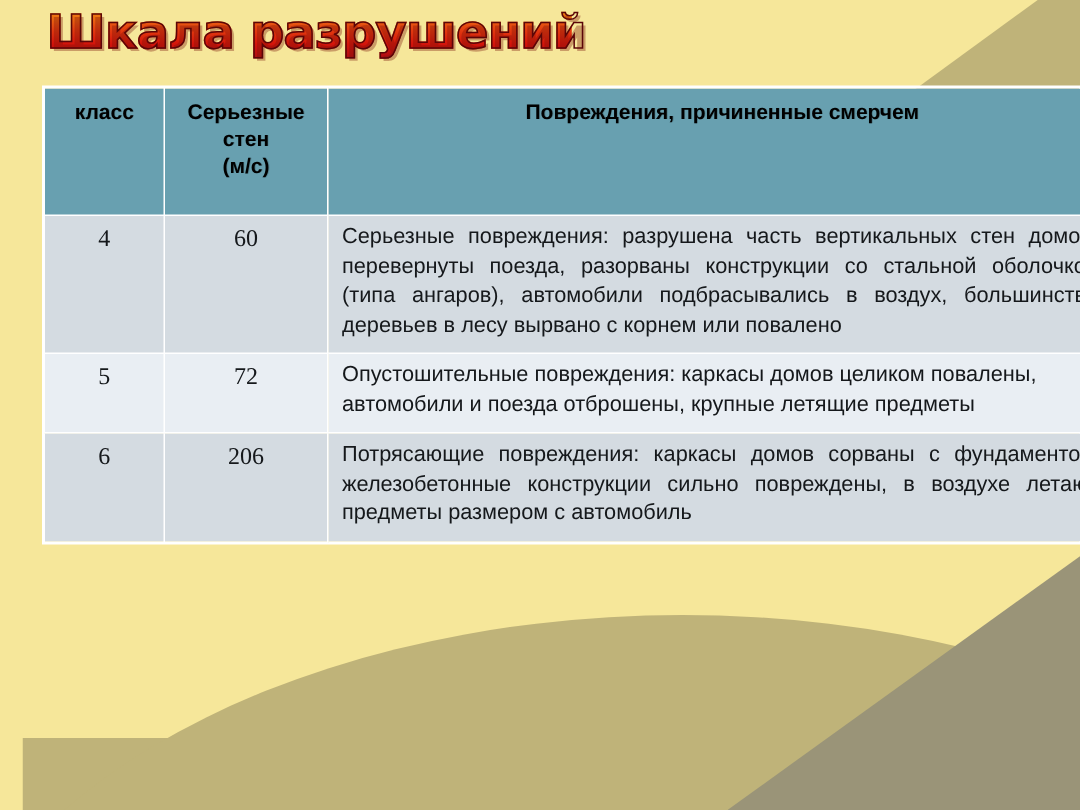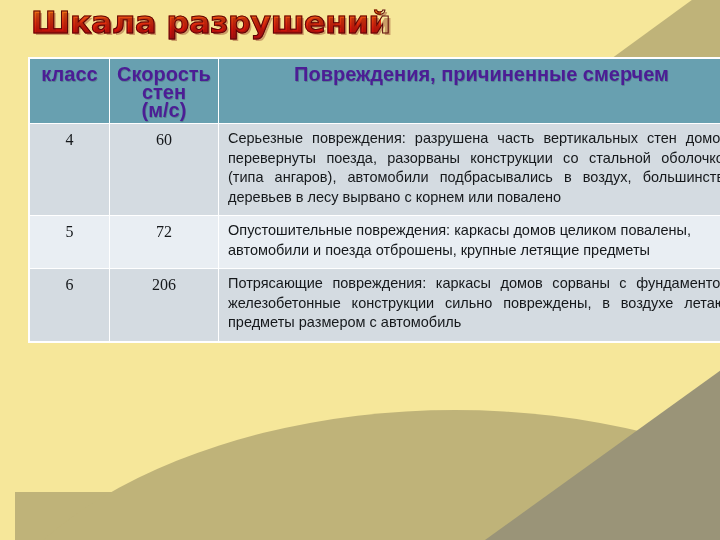--- a/index.html
+++ b/index.html
@@ -106,25 +106,25 @@
     width: 690px;
     table-layout: fixed;
   }
   table.scale-table th,
   table.scale-table td {
     border: 1px solid #ffffff;
     vertical-align: top;
   }
   thead th {
     background: #68a0b0;
-    color: #4c1d95;
+    color: #000000;
     font-weight: bold;
-    font-size: 20px;
+    font-size: 14px;
     line-height: 18px;
-    padding: 6px 4px 4px 4px;
+    padding: 6px 4px 24px 4px;
     text-align: center;
     vertical-align: top;
     text-shadow: 0.6px 0.6px 0 rgba(0,0,0,0.18);
   }
   th.col-class  { width: 71px; }
   th.col-speed  { width: 100px; }
   th.col-desc   { width: 517px; }
 
   tbody td {
     font-size: 14.5px;
@@ -162,21 +162,21 @@
   <div class="title-wrap">
     <div class="title">Шкала разрушений</div>
   </div>
 
   <div class="table-wrap">
     <table class="scale-table">
       <thead>
         <tr>
           <th class="col-class">класс</th>
           <th class="col-speed">
-            <div>Скорость</div>
+            <div>Серьезные</div>
             <div>стен</div>
             <div>(м/с)</div>
           </th>
           <th class="col-desc">Повреждения, причиненные смерчем</th>
         </tr>
       </thead>
       <tbody>
         <tr class="band-a">
           <td class="cell-class">4</td>
           <td class="cell-speed">60</td>

